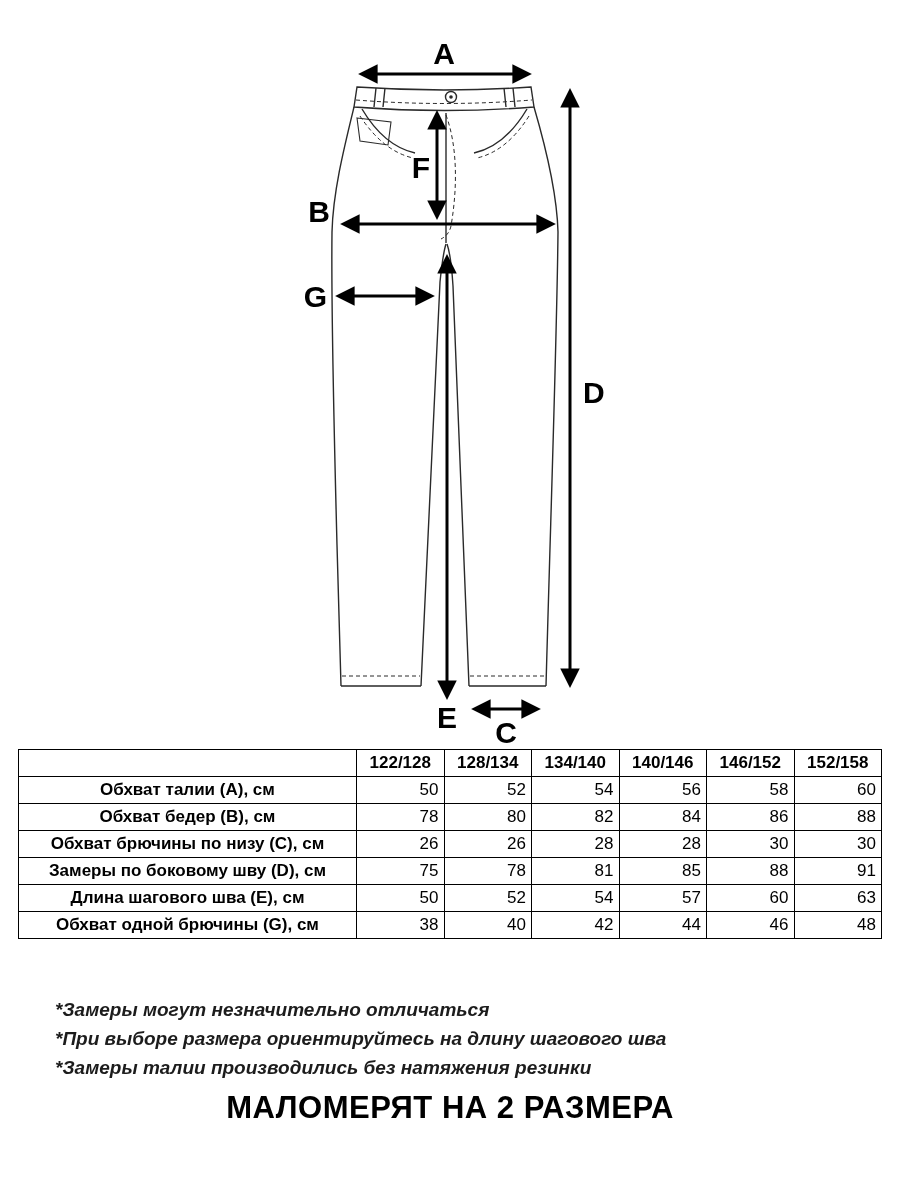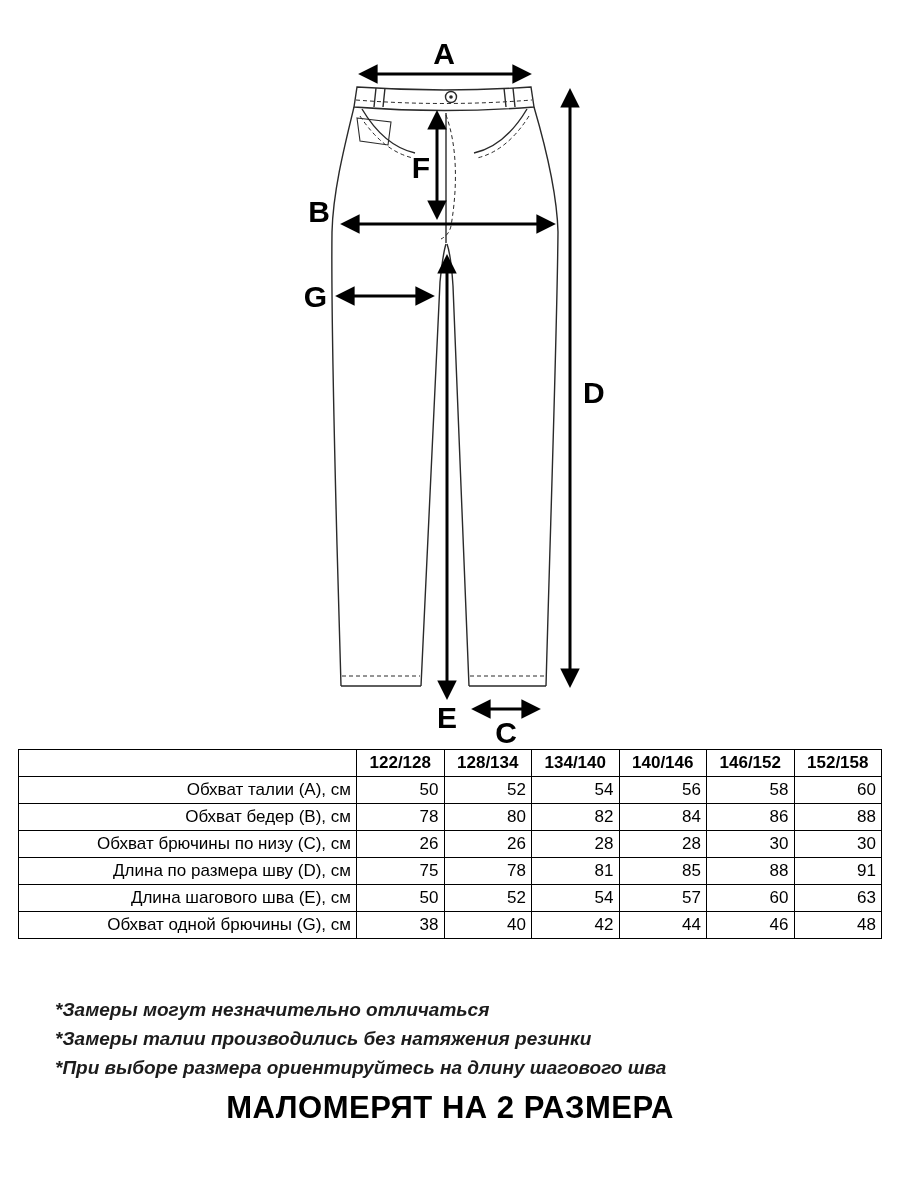--- a/index.html
+++ b/index.html
@@ -20,21 +20,21 @@
     font-size:17px;
   }
   table.size-table th, table.size-table td{
     border:1px solid #000;
     height:26px;
     padding:0 5px;
     overflow:hidden;
     white-space:nowrap;
   }
   table.size-table th{font-weight:bold;text-align:center;}
-  table.size-table td.row-label{font-weight:normal;text-align:right;}
+  table.size-table td.row-label{font-weight:bold;text-align:center;}
   table.size-table td.val{text-align:right;font-weight:normal;}
   .notes{
     position:absolute;left:55px;top:995px;width:820px;
     font-size:19px;font-weight:bold;color:#1c1c1c;line-height:29px;font-style:italic;
   }
   .footer-title{
     position:absolute;left:0;top:1090px;width:900px;
     text-align:center;
     font-size:31px;font-weight:bold;letter-spacing:0.5px;
     color:#000;
@@ -148,21 +148,21 @@
           <tr>
             <td class="row-label">Обхват брючины по низу (C), см</td>
             <td class="val">26</td>
             <td class="val">26</td>
             <td class="val">28</td>
             <td class="val">28</td>
             <td class="val">30</td>
             <td class="val">30</td>
           </tr>
           <tr>
-            <td class="row-label">Длина по размера шву (D), см</td>
+            <td class="row-label">Замеры по боковому шву (D), см</td>
             <td class="val">75</td>
             <td class="val">78</td>
             <td class="val">81</td>
             <td class="val">85</td>
             <td class="val">88</td>
             <td class="val">91</td>
           </tr>
           <tr>
             <td class="row-label">Длина шагового шва (E), см</td>
             <td class="val">50</td>
@@ -180,19 +180,19 @@
             <td class="val">44</td>
             <td class="val">46</td>
             <td class="val">48</td>
           </tr>
         </tbody>
     </table>
   </div>
 
   <div class="notes">
       <div class="note">*Замеры могут незначительно отличаться</div>
+      <div class="note">*При выборе размера ориентируйтесь на длину шагового шва</div>
       <div class="note">*Замеры талии производились без натяжения резинки</div>
-      <div class="note">*При выборе размера ориентируйтесь на длину шагового шва</div>
     </div>
 
   <div class="footer-title">МАЛОМЕРЯТ НА 2 РАЗМЕРА</div>
 
 </div>
 
 </body></html>

